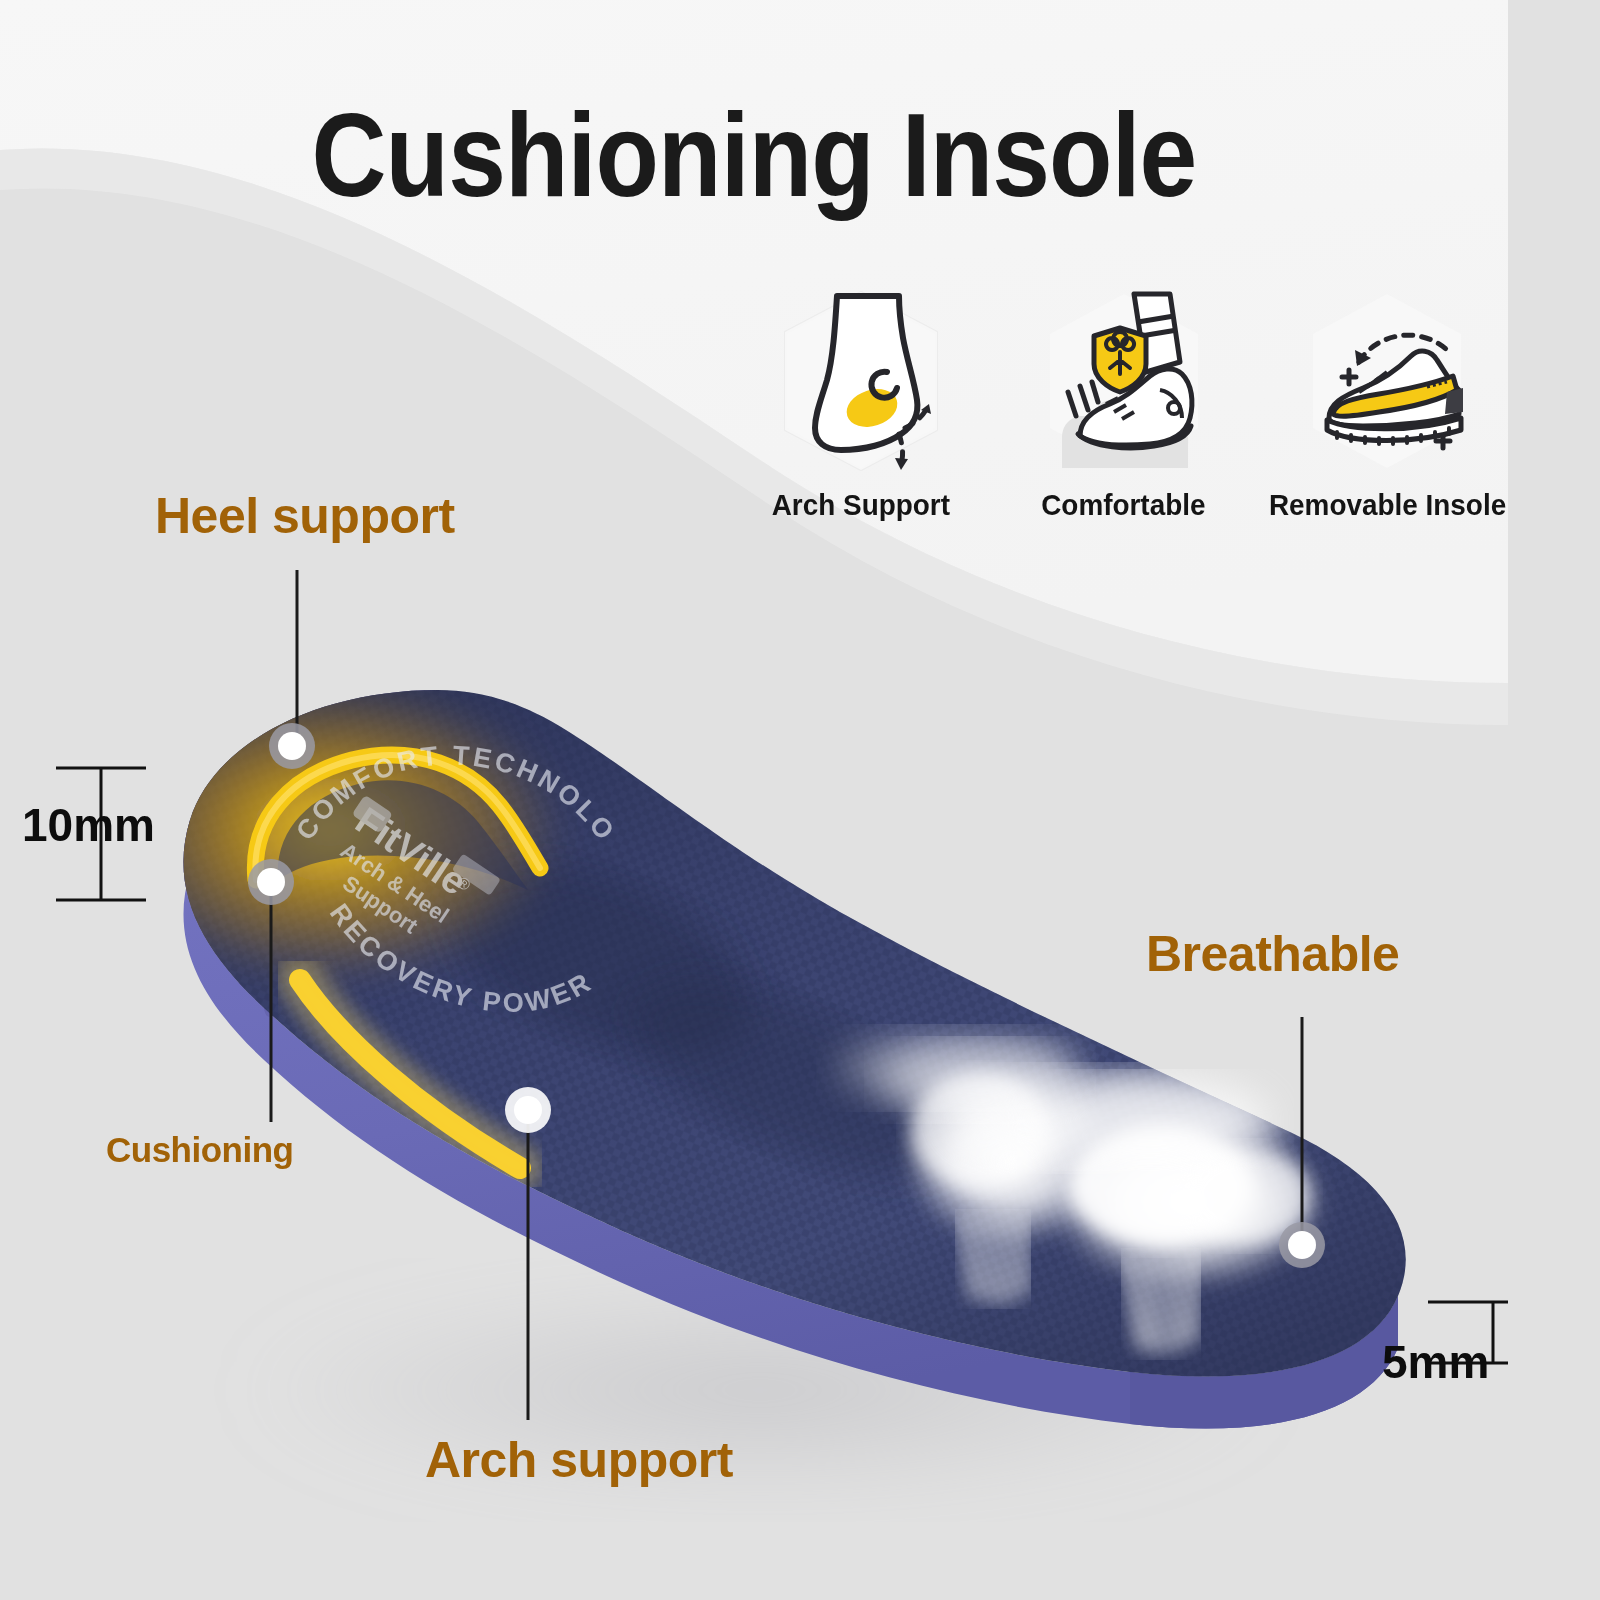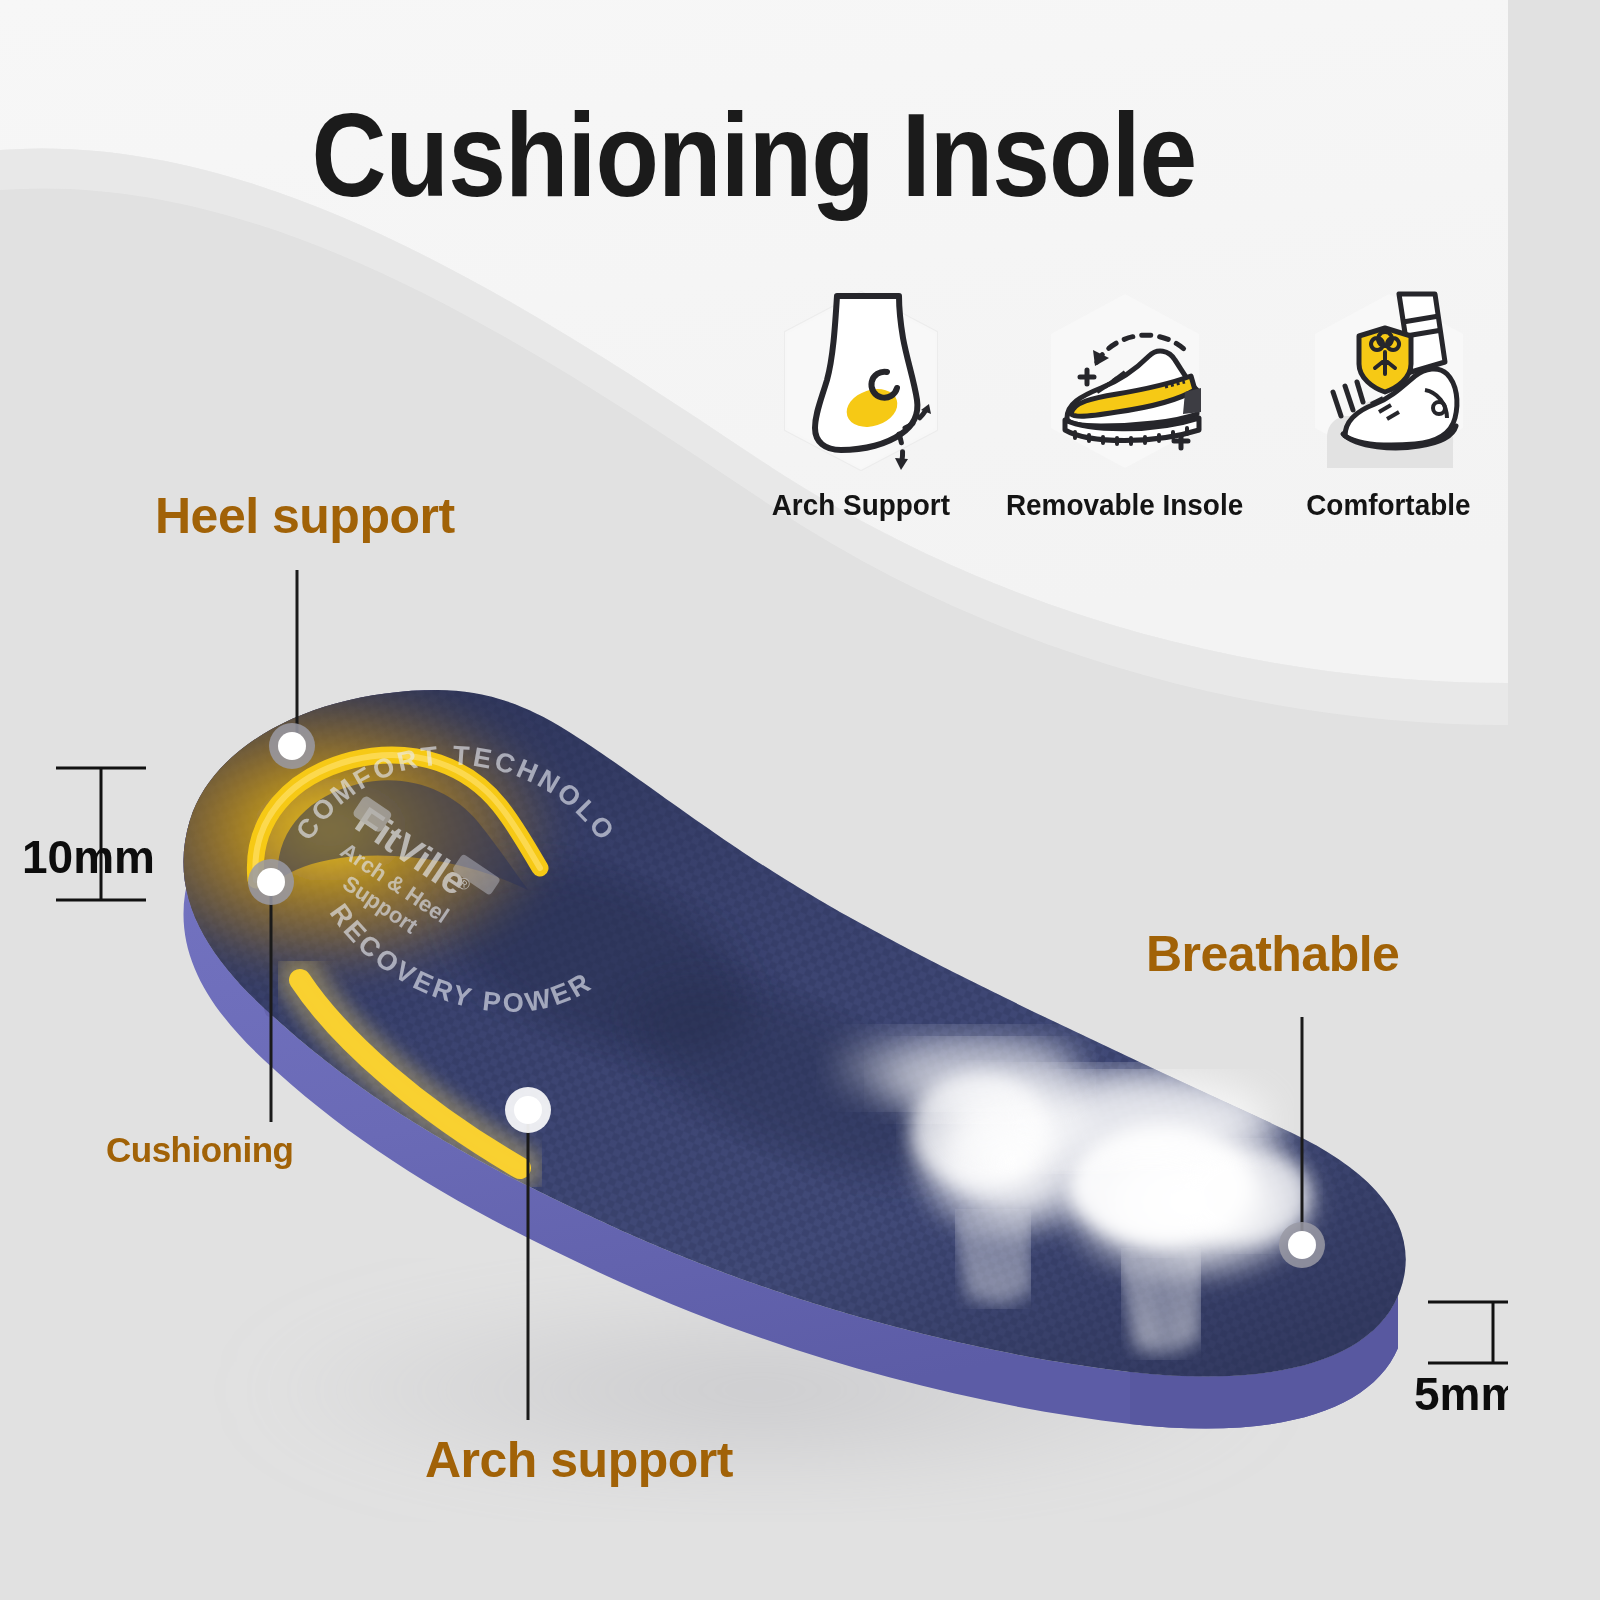--- a/index.html
+++ b/index.html
@@ -87,24 +87,23 @@
   .c-breath{left:1146px;top:925px;font-size:50px;}
 
   
   .dim{
     position:absolute;
     font-family:"Liberation Sans",sans-serif;
     font-weight:bold;
     color:#0d0d0d;
     font-size:46px;
     white-space:nowrap;
-    margin-top:32px;
   }
   .d-10{left:22px;top:798px;}
-  .d-5{left:1414px;top:1335px;}
+  .d-5{left:1382px;top:1335px;}
 
   
   .overlay{position:absolute;left:0;top:0;width:1600px;height:1600px;pointer-events:none;}
 </style>
 </head>
 <body>
 
 <div id="stage">
 
   <div class="bg-base"></div>
@@ -146,53 +145,20 @@
         </svg>
       </div>
       <div class="feature-label">Arch Support</div>
     </div>
 
     <div class="feature">
       <div class="hexwrap">
         <svg width="180" height="186" viewBox="0 0 180 186">
           <path d="M90 6 L164 46 L164 140 L90 180 L16 140 L16 46 Z" fill="#f8f8f8"></path>
 
-          <path d="M62 74 C80 44 124 38 150 62" fill="none" stroke="#26262b" stroke-width="5" stroke-linecap="round" stroke-dasharray="9 9"></path>
-          <path d="M58 62 l2 16 l14 -8 Z" fill="#26262b"></path>
-
-          <path d="M52 82 l0 14 M45 89 l14 0" stroke="#26262b" stroke-width="5" stroke-linecap="round"></path>
-          <path d="M146 146 l0 14 M139 153 l14 0" stroke="#26262b" stroke-width="5" stroke-linecap="round"></path>
-
-          <path d="M32 130 C32 116 46 108 66 100 C86 92 102 80 114 68
-                   C122 60 134 62 140 72 C148 84 154 96 162 102
-                   L162 126 C140 134 100 138 66 138 C46 138 32 136 32 130 Z" fill="#ffffff" stroke="#26262b" stroke-width="5" stroke-linejoin="round"></path>
-
-          <path d="M36 126 C38 114 58 110 82 106 C106 102 134 96 156 88
-                   L160 102 C140 114 110 120 82 124 C58 128 40 130 36 126 Z" fill="#f6c915" stroke="#26262b" stroke-width="5" stroke-linejoin="round"></path>
-          <line x1="130" y1="99" x2="150" y2="94" stroke="#26262b" stroke-width="3" stroke-dasharray="3 3"></line>
-
-          <path d="M150 104 L166 100 L166 124 L148 126 Z" fill="#3d3d43"></path>
-
-          <path d="M30 132 C56 144 120 144 164 130 L164 142 C120 156 54 156 30 142 Z" fill="#ffffff" stroke="#26262b" stroke-width="5" stroke-linejoin="round"></path>
-          <path d="M40 144 l0 6 M54 147 l0 6 M68 149 l0 6 M82 150 l0 6 M96 150 l0 6
-                   M110 149 l0 6 M124 147 l0 6 M138 144 l0 6 M152 140 l0 6" stroke="#26262b" stroke-width="4" stroke-linecap="round"></path>
-
-          <line x1="62" y1="104" x2="74" y2="96" stroke="#26262b" stroke-width="4"></line>
-          <line x1="70" y1="99" x2="82" y2="90" stroke="#26262b" stroke-width="4"></line>
-          <line x1="78" y1="93" x2="90" y2="84" stroke="#26262b" stroke-width="4"></line>
-        </svg>
-      </div>
-      <div class="feature-label">Removable Insole</div>
-    </div>
-
-    <div class="feature">
-      <div class="hexwrap">
-        <svg width="180" height="186" viewBox="0 0 180 186">
-          <path d="M90 6 L164 46 L164 140 L90 180 L16 140 L16 46 Z" fill="#f8f8f8"></path>
-
           <path d="M28 150 C28 132 44 124 58 130 C62 110 84 106 94 120
                    C108 108 130 116 132 134 C146 132 156 142 154 156
                    L154 180 L28 180 Z" fill="#e2e2e2"></path>
 
           <path d="M100 6 L136 6 L146 74 L112 84 Z" fill="#ffffff" stroke="#26262b" stroke-width="5" stroke-linejoin="round"></path>
           <line x1="104" y1="34" x2="140" y2="28" stroke="#26262b" stroke-width="5"></line>
           <line x1="107" y1="48" x2="143" y2="42" stroke="#26262b" stroke-width="5"></line>
 
           <path d="M46 148 C46 132 60 122 76 116 C92 110 104 98 116 88
                    C126 80 140 78 148 86 C158 96 160 114 156 130
@@ -211,20 +177,53 @@
           <line x1="46" y1="98" x2="54" y2="122" stroke="#26262b" stroke-width="5" stroke-linecap="round"></line>
           <line x1="58" y1="94" x2="64" y2="114" stroke="#26262b" stroke-width="5" stroke-linecap="round"></line>
 
           <path d="M60 48 L86 40 L112 48 L112 76 C112 90 98 100 86 104
                    C74 100 60 90 60 76 Z" fill="#f6c915" stroke="#26262b" stroke-width="5" stroke-linejoin="round"></path>
           <path d="M86 58 a7 7 0 1 1 0.1 0 M86 64 L86 86 M86 72 L76 80 M86 72 L96 80
                    M78 62 a6 6 0 1 1 0.1 0 M94 62 a6 6 0 1 1 0.1 0" fill="none" stroke="#26262b" stroke-width="4" stroke-linecap="round"></path>
         </svg>
       </div>
       <div class="feature-label">Comfortable</div>
+    </div>
+
+    <div class="feature">
+      <div class="hexwrap">
+        <svg width="180" height="186" viewBox="0 0 180 186">
+          <path d="M90 6 L164 46 L164 140 L90 180 L16 140 L16 46 Z" fill="#f8f8f8"></path>
+
+          <path d="M62 74 C80 44 124 38 150 62" fill="none" stroke="#26262b" stroke-width="5" stroke-linecap="round" stroke-dasharray="9 9"></path>
+          <path d="M58 62 l2 16 l14 -8 Z" fill="#26262b"></path>
+
+          <path d="M52 82 l0 14 M45 89 l14 0" stroke="#26262b" stroke-width="5" stroke-linecap="round"></path>
+          <path d="M146 146 l0 14 M139 153 l14 0" stroke="#26262b" stroke-width="5" stroke-linecap="round"></path>
+
+          <path d="M32 130 C32 116 46 108 66 100 C86 92 102 80 114 68
+                   C122 60 134 62 140 72 C148 84 154 96 162 102
+                   L162 126 C140 134 100 138 66 138 C46 138 32 136 32 130 Z" fill="#ffffff" stroke="#26262b" stroke-width="5" stroke-linejoin="round"></path>
+
+          <path d="M36 126 C38 114 58 110 82 106 C106 102 134 96 156 88
+                   L160 102 C140 114 110 120 82 124 C58 128 40 130 36 126 Z" fill="#f6c915" stroke="#26262b" stroke-width="5" stroke-linejoin="round"></path>
+          <line x1="130" y1="99" x2="150" y2="94" stroke="#26262b" stroke-width="3" stroke-dasharray="3 3"></line>
+
+          <path d="M150 104 L166 100 L166 124 L148 126 Z" fill="#3d3d43"></path>
+
+          <path d="M30 132 C56 144 120 144 164 130 L164 142 C120 156 54 156 30 142 Z" fill="#ffffff" stroke="#26262b" stroke-width="5" stroke-linejoin="round"></path>
+          <path d="M40 144 l0 6 M54 147 l0 6 M68 149 l0 6 M82 150 l0 6 M96 150 l0 6
+                   M110 149 l0 6 M124 147 l0 6 M138 144 l0 6 M152 140 l0 6" stroke="#26262b" stroke-width="4" stroke-linecap="round"></path>
+
+          <line x1="62" y1="104" x2="74" y2="96" stroke="#26262b" stroke-width="4"></line>
+          <line x1="70" y1="99" x2="82" y2="90" stroke="#26262b" stroke-width="4"></line>
+          <line x1="78" y1="93" x2="90" y2="84" stroke="#26262b" stroke-width="4"></line>
+        </svg>
+      </div>
+      <div class="feature-label">Removable Insole</div>
     </div>
   </div>
 
   <svg class="overlay" viewBox="0 0 1600 1600">
     <defs>
 
       <linearGradient id="meshGrad" x1="0.1" y1="0" x2="0.85" y2="1">
         <stop offset="0" stop-color="#2d3458"></stop>
         <stop offset="0.38" stop-color="#3b4370"></stop>
         <stop offset="0.72" stop-color="#414a78"></stop>

